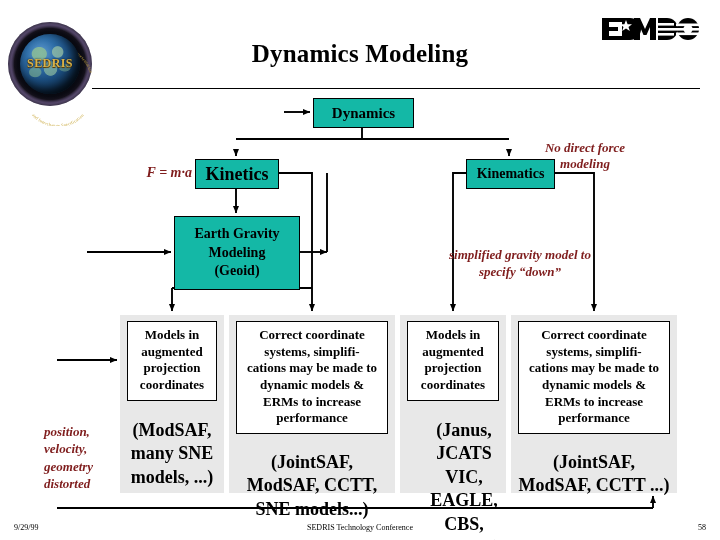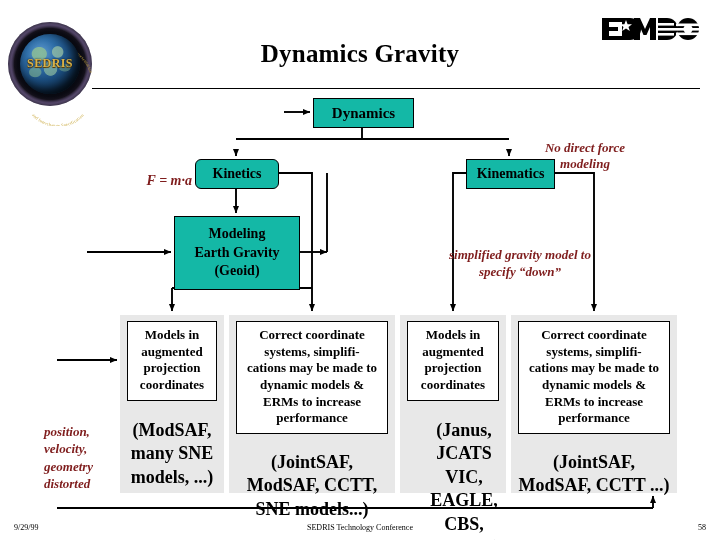--- a/index.html
+++ b/index.html
@@ -35,27 +35,27 @@
   #dmso-logo{right:12px;top:14px;width:108px;height:30px;}
 
   #page-title{left:0;top:40px;width:720px;text-align:center;
     font-size:25px;font-weight:bold;font-family:"Liberation Serif", serif;letter-spacing:.2px;}
   #header-rule{left:92px;top:88px;width:608px;height:0;border-top:1.6px solid #000;}
 
   
   .box{border:1.4px solid #000;background:#14b8a6;display:flex;align-items:center;justify-content:center;
        text-align:center;font-weight:bold;font-family:"Liberation Serif", serif;}
   #box-dynamics{left:313px;top:98px;width:99px;height:28px;font-size:15px;}
-  #box-kinetics{left:195px;top:159px;width:82px;height:28px;font-size:14px;border-radius:6px;}
+  #box-kinetics{left:195px;top:159px;width:82px;height:28px;font-size:18px;}
   #box-kinematics{left:466px;top:159px;width:87px;height:28px;font-size:14px;}
   #box-gravity{left:174px;top:216px;width:124px;height:72px;font-size:14px;line-height:1.32;}
 
   
   .note{color:#7f1d1d;font-style:italic;font-weight:bold;font-family:"Liberation Serif", serif;}
-  #note-force{left:128px;top:165px;width:64px;text-align:right;font-size:14px;margin-top:8px;}
+  #note-force{left:128px;top:165px;width:64px;text-align:right;font-size:14px;}
   #note-nodirect{left:530px;top:140px;width:110px;text-align:center;font-size:13px;line-height:1.22;}
   #note-simplified{left:440px;top:247px;width:160px;text-align:center;font-size:13px;line-height:1.28;}
   #note-distorted{left:44px;top:423px;width:80px;text-align:left;font-size:13px;line-height:1.33;}
 
   
   .panel{position:absolute;background:#e8e8e8;top:315px;height:178px;}
   .panel .inner{position:absolute;left:7px;top:6px;right:7px;border:1.4px solid #000;background:#fff;
     text-align:center;font-weight:bold;font-size:13px;line-height:1.28;padding:5px 8px 6px;box-sizing:border-box;}
   .panel .caption{position:absolute;left:6px;right:6px;text-align:center;font-weight:bold;
     font-size:18px;line-height:1.3;}
@@ -112,21 +112,21 @@
       <rect x="58" y="14" width="18" height="2.6" fill="#fff"></rect>
       <rect x="58" y="19" width="16" height="2.6" fill="#fff"></rect>
     <circle cx="88" cy="15" r="11"></circle>
     <rect x="76" y="9.5" width="24" height="2.6" fill="#fff"></rect>
       <rect x="76" y="14" width="24" height="2.6" fill="#fff"></rect>
       <rect x="76" y="18.5" width="24" height="2.6" fill="#fff"></rect>
     <circle cx="88" cy="15" r="4.6" fill="#fff"></circle>
   </g>
 </svg>
 
-<div class="abs" id="page-title">Dynamics Gravity</div>
+<div class="abs" id="page-title">Dynamics Modeling</div>
 <div class="abs" id="header-rule"></div>
 
 <svg class="abs" id="wires">
   <defs>
     <marker id="ah" markerWidth="9" markerHeight="9" refX="7.4" refY="3.2" orient="auto" markerUnits="userSpaceOnUse">
       <path d="M0,0 L7.6,3.2 L0,6.4 z" fill="#000"></path>
     </marker>
   </defs>
   <g stroke="#000" stroke-width="1.9" fill="none" marker-end="url(#ah)">
 
@@ -178,22 +178,22 @@
   <span>Dynamics</span>
 </div>
 <div class="abs box" id="box-kinetics">
   <span>Kinetics</span>
 </div>
 <div class="abs box" id="box-kinematics">
   <span>Kinematics</span>
 </div>
 <div class="abs box" id="box-gravity">
   <div>
+    <div>Earth Gravity</div>
     <div>Modeling</div>
-    <div>Earth Gravity</div>
     <div>(Geoid)</div>
   </div>
 </div>
 
 <div class="abs note" id="note-force">F = m·a</div>
 <div class="abs note" id="note-nodirect">No direct force modeling</div>
 <div class="abs note" id="note-simplified">simplified gravity model to specify “down”</div>
 <div class="abs note" id="note-distorted">position, velocity, geometry distorted</div>
 
 <div class="panel" id="panel-1">

